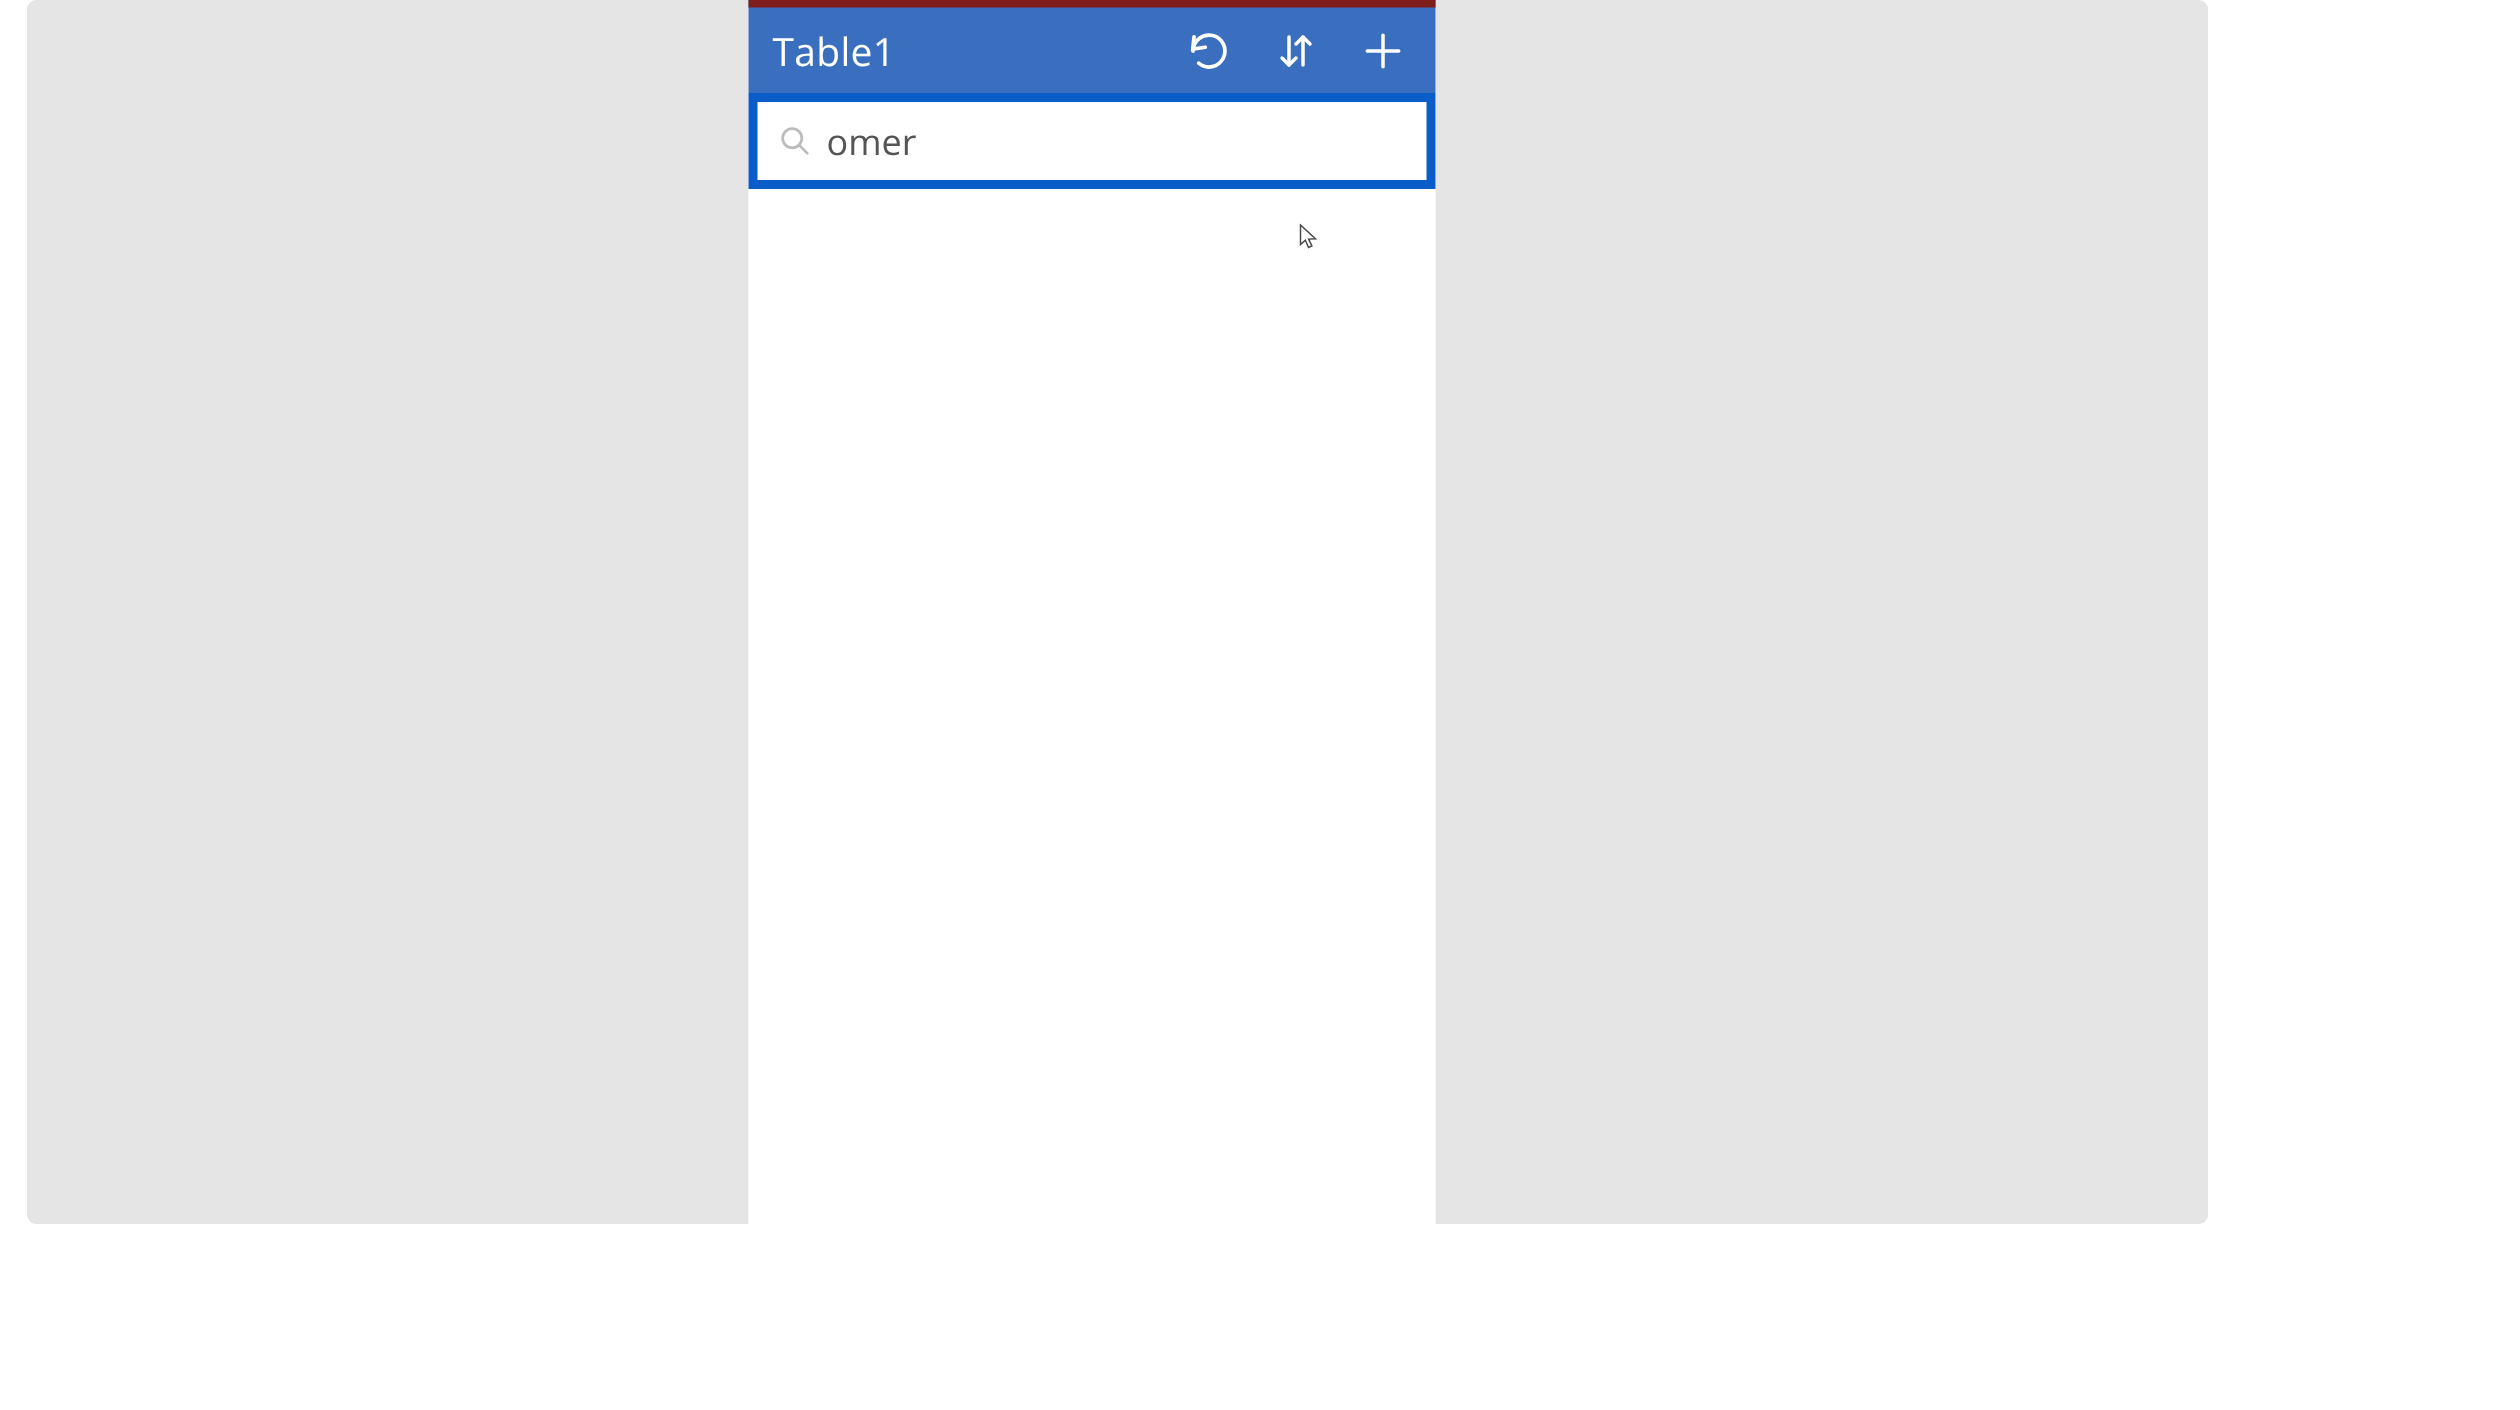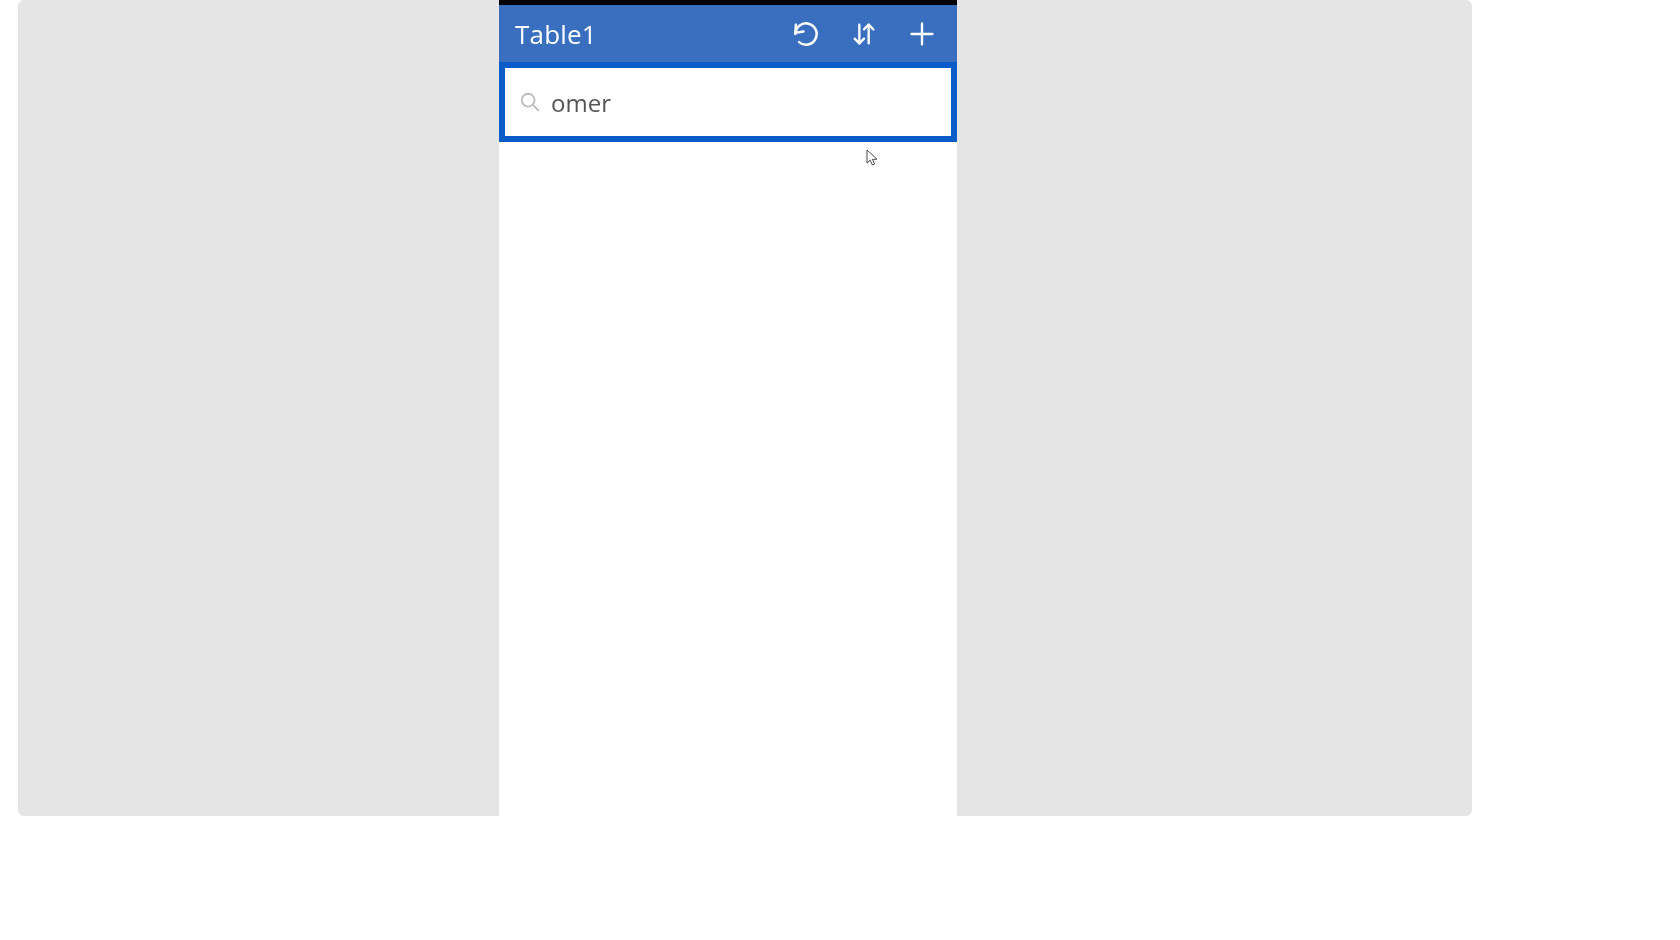--- a/index.html
+++ b/index.html
@@ -35,21 +35,21 @@
       top: 0;
       width: 458px;
       background: #fff;
     }
 
     .titlebar {
       display: flex;
       align-items: center;
       height: 62px;
       background: #3a6fc0;
-      border-top: 5px solid #000000;
+      border-top: 5px solid #7f1d1d;
       padding: 0 6px 0 16px;
       color: #fff;
     }
     .titlebar .title {
       flex: 1;
       font-size: 26px;
       font-weight: 400;
       letter-spacing: .2px;
     }
     .titlebar .icon-btn {
@@ -63,21 +63,21 @@
     .titlebar svg { display: block; }
 
     .search-wrap {
       border: 6px solid #0a5cc9;
       background: #fff;
       padding: 0;
     }
     .search-inner {
       display: flex;
       align-items: center;
-      height: 68px;
+      height: 52px;
       padding: 0 10px;
     }
     .search-inner .mag {
       width: 30px;
       display: flex;
       align-items: center;
       justify-content: center;
       margin-right: 6px;
     }
     .search-input {

